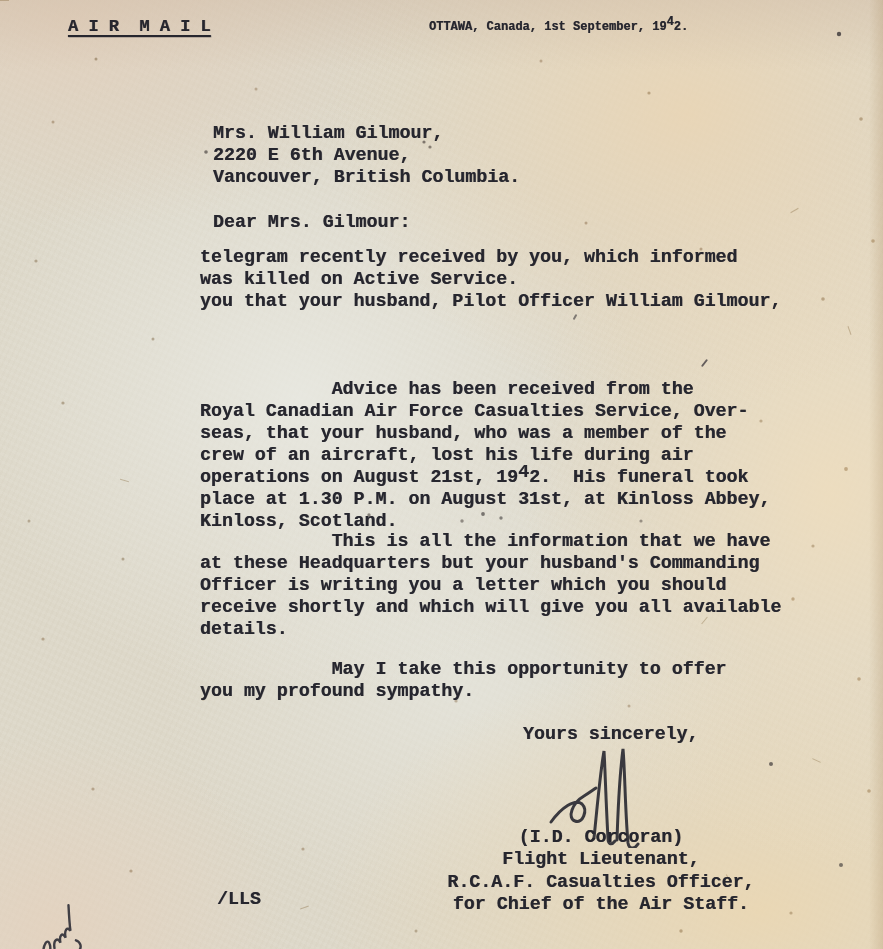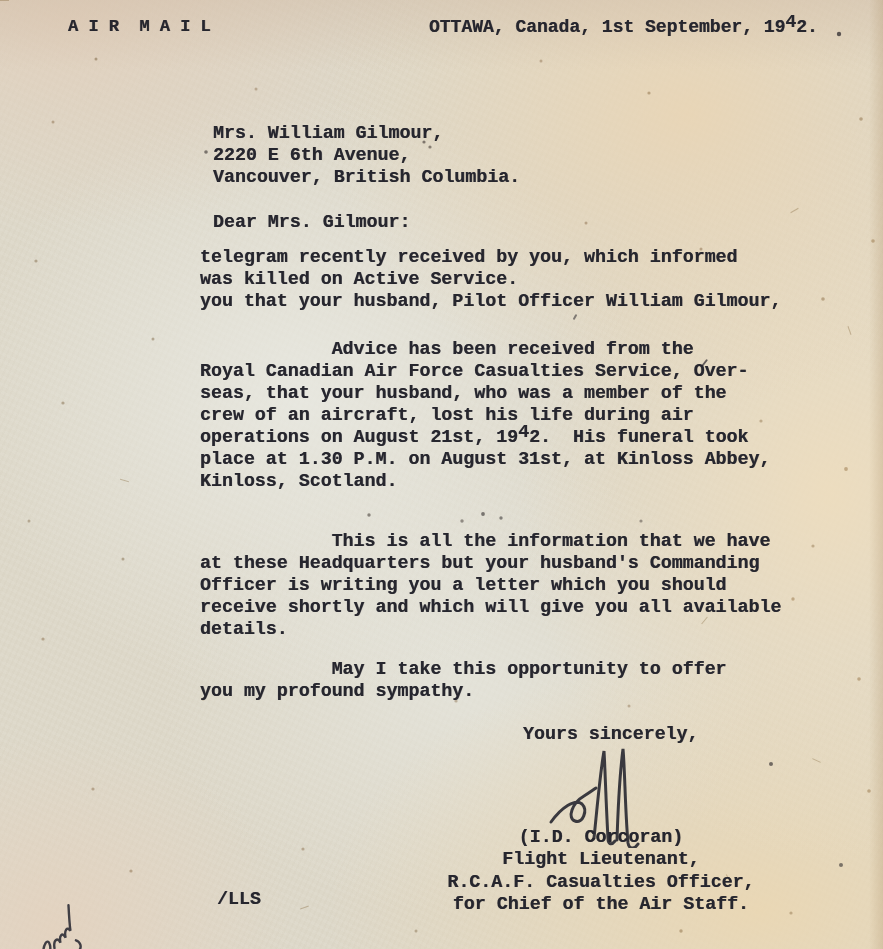--- a/index.html
+++ b/index.html
@@ -24,29 +24,29 @@
     color:#26262e;
   }
   .ink{
     color:#26262e;
     text-shadow:0.4px 0.4px 0.6px rgba(40,38,48,0.55), -0.3px 0 0.4px rgba(40,38,48,0.30);
   }
   .tline{white-space:pre;font-size:18.3px;line-height:22px;}
   .airmail{
     position:absolute;left:68px;top:16px;
     font-size:17px;line-height:22px;letter-spacing:0px;white-space:pre;
-    text-decoration-thickness:2.4px;text-underline-offset:4px;
+    text-decoration:underline;text-decoration-thickness:2.4px;text-underline-offset:4px;
   }
-  .dateline{position:absolute;left:429px;top:16px;font-size:18px;line-height:22px;white-space:pre;}
+  .dateline{position:absolute;left:429px;top:16px;font-size:12px;line-height:22px;white-space:pre;}
   .sup{position:relative;top:-5px;}
   .address{position:absolute;left:213px;top:122px;}
   .salutation{position:absolute;left:213px;top:211px;}
   .para{position:absolute;left:200px;width:660px;}
   .p1{top:246px;}
-  .p2{top:338px;}
+  .p2{top:378px;}
   .p3{top:530px;}
   .p4{top:658px;}
   .closing{position:absolute;left:523px;top:723px;}
   .sigblock{position:absolute;left:440px;top:826px;width:322px;text-align:center;}
   .sigblock .tline{line-height:22.4px;}
   .typist{position:absolute;left:217px;top:888px;}
   .signature{position:absolute;left:545px;top:746px;}
   .signature path{stroke:#2b2b33;stroke-width:3;fill:none;stroke-linecap:round;opacity:0.92;}
   .scribble{position:absolute;left:22px;top:896px;transform:rotate(-35deg);}
   .scribble path{stroke:#2e2e36;stroke-width:2.4;fill:none;stroke-linecap:round;opacity:0.9;}

